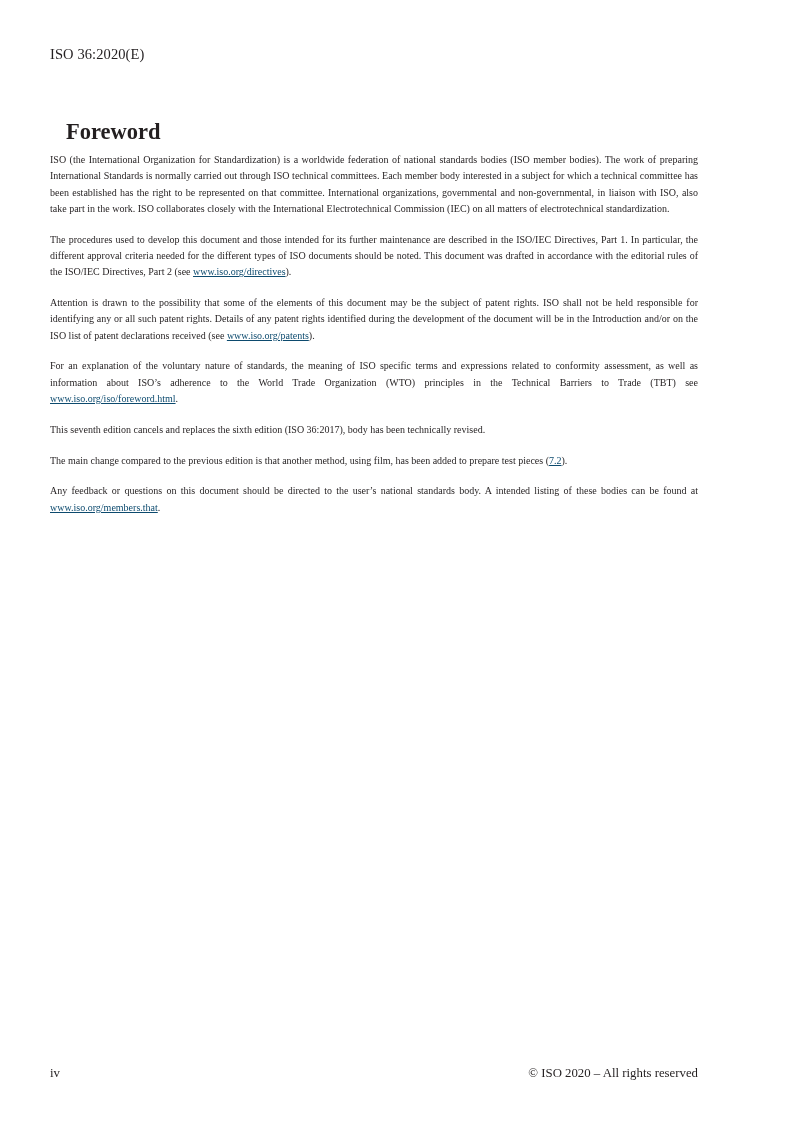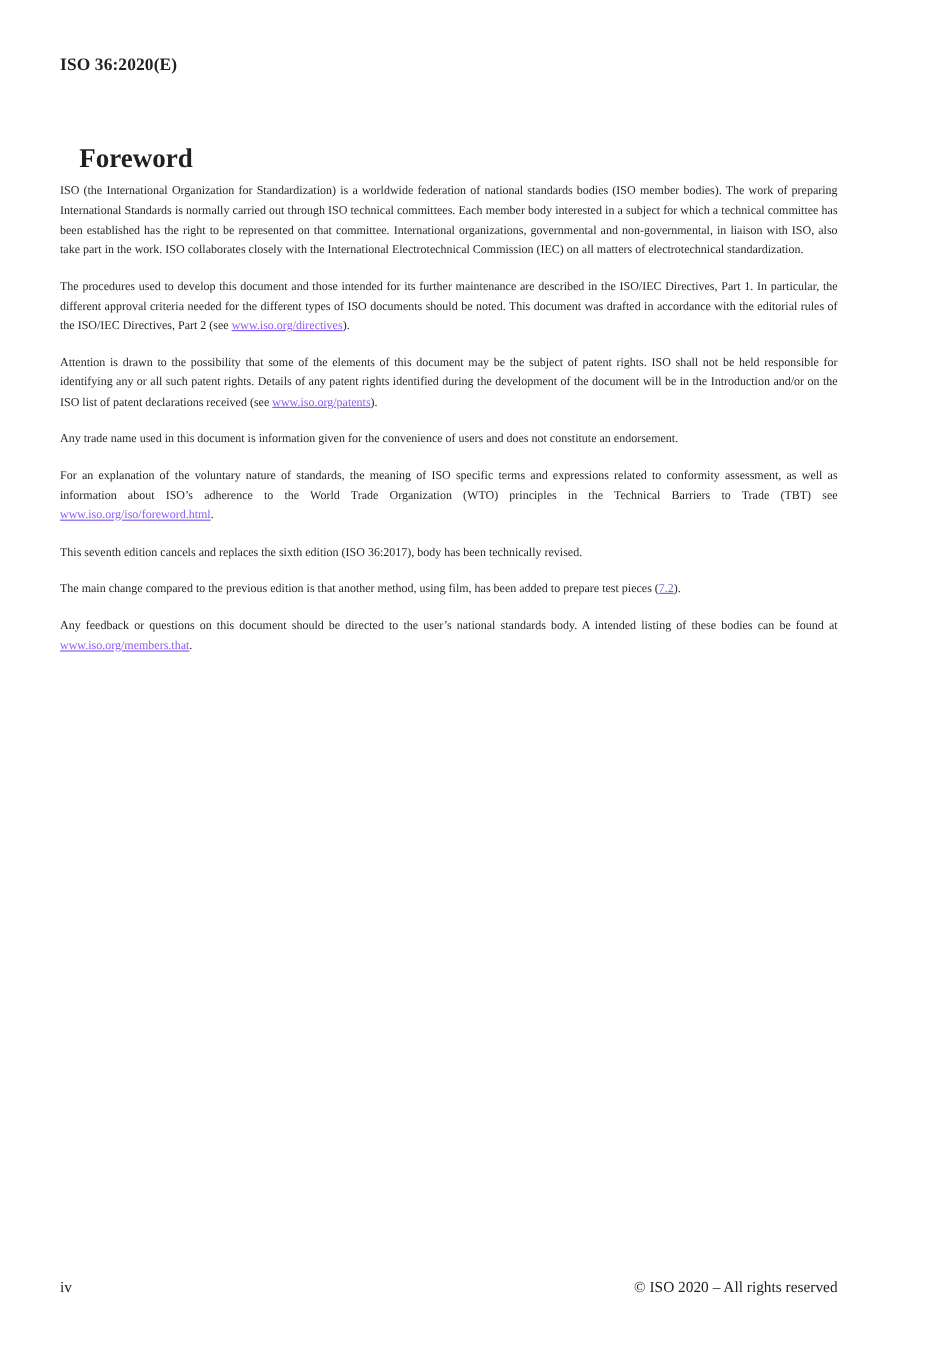--- a/index.html
+++ b/index.html
@@ -18,21 +18,21 @@
   .page {
     position: absolute;
     inset: 0;
     background: #ffffff;
   }
   .doc-ref {
     position: absolute;
     left: 50px;
     top: 46px;
     font-size: 14.5px;
-    font-weight: bold;
+    font-weight: normal;
     letter-spacing: 0.1px;
   }
   .title {
     position: absolute;
     left: 50px;
     top: 103px;
     margin: 16px;
     font-size: 22.5px;
     font-weight: bold;
   }
@@ -45,21 +45,21 @@
   .para {
     margin: 0 0 14.5px 0;
     font-size: 10px;
     line-height: 16.3px;
     text-align: justify;
   }
   .para em {
     font-style: italic;
   }
   .doc-link {
-    color: #8b5cf6;
+    color: #0c4a6e;
     text-decoration: underline;
     cursor: pointer;
   }
   .footer {
     position: absolute;
     left: 50px;
     top: 1066px;
     width: 648px;
     display: flex;
     justify-content: space-between;
@@ -72,21 +72,20 @@
 
 <div class="page">
   <div class="doc-ref">ISO 36:2020(E)</div>
 
   <h1 class="title">Foreword</h1>
 
   <div class="body-text" id="paragraphs">
       <p class="para"><span>ISO (the International Organization for Standardization) is a worldwide federation of national standards bodies (ISO member bodies). The work of preparing International Standards is normally carried out through ISO technical committees. Each member body interested in a subject for which a technical committee has been established has the right to be represented on that committee. International organizations, governmental and non-governmental, in liaison with ISO, also take part in the work. ISO collaborates closely with the International Electrotechnical Commission (IEC) on all matters of electrotechnical standardization.</span></p>
       <p class="para"><span>The procedures used to develop this document and those intended for its further maintenance are described in the ISO/IEC Directives, Part 1. In particular, the different approval criteria needed for the different types of ISO documents should be noted. This document was drafted in accordance with the editorial rules of the ISO/IEC Directives, Part 2 (see </span><a href="#" class="doc-link">www.iso.org/directives</a><span>).</span></p>
       <p class="para"><span>Attention is drawn to the possibility that some of the elements of this document may be the subject of patent rights. ISO shall not be held responsible for identifying any or all such patent rights. Details of any patent rights identified during the development of the document will be in the Introduction and/or on the ISO list of patent declarations received (see </span><a href="#" class="doc-link">www.iso.org/patents</a><span>).</span></p>
-      <p class="para"><span>Any trade name used in this document is information given for the convenience of users and does not constitute an endorsement.</span></p>
       <p class="para"><span>For an explanation of the voluntary nature of standards, the meaning of ISO specific terms and expressions related to conformity assessment, as well as information about ISO’s adherence to the World Trade Organization (WTO) principles in the Technical Barriers to Trade (TBT) see </span><a href="#" class="doc-link">www.iso.org/iso/foreword.html</a><span>.</span></p>
       <p class="para"><span>This seventh edition cancels and replaces the sixth edition (ISO 36:2017), body has been technically revised.</span></p>
       <p class="para"><span>The main change compared to the previous edition is that another method, using film, has been added to prepare test pieces (</span><a href="#" class="doc-link">7.2</a><span>).</span></p>
       <p class="para"><span>Any feedback or questions on this document should be directed to the user’s national standards body. A intended listing of these bodies can be found at </span><a href="#" class="doc-link">www.iso.org/members.that</a><span>.</span></p>
     </div>
 
   <div class="footer">
     <span>iv</span>
     <span>© ISO 2020 – All rights reserved</span>
   </div>

